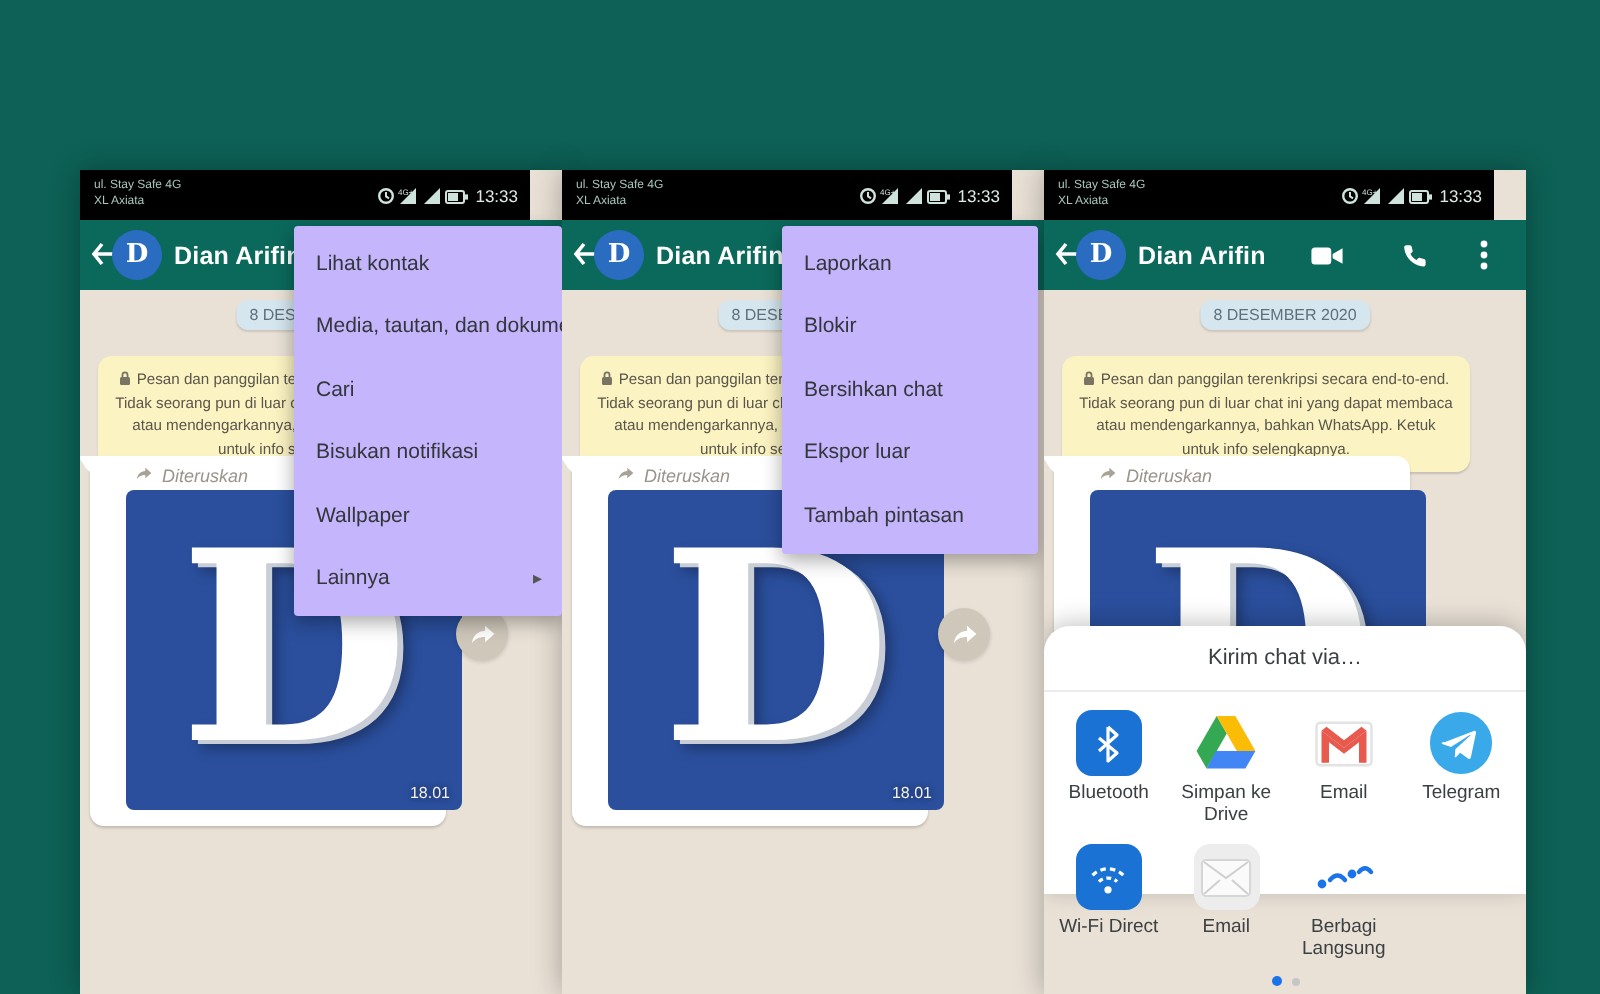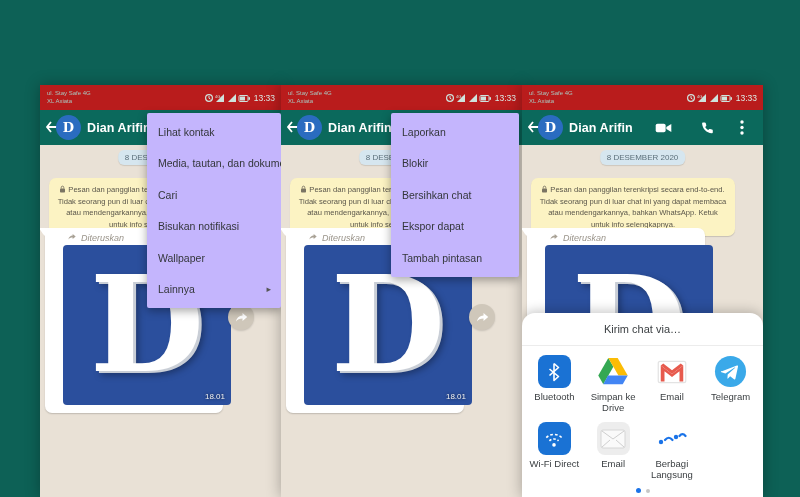--- a/index.html
+++ b/index.html
@@ -5,21 +5,21 @@
   html,body{margin:0;padding:0;}
   body{width:800px;height:497px;position:relative;overflow:hidden;
        font-family:"Liberation Sans",sans-serif;background:#0d6156;}
   .canvas{position:absolute;inset:0;background:#0d6156;}
 
   .phone{position:absolute;top:85px;width:241px;height:412px;background:#e9e1d6;
          box-shadow:0 0 14px rgba(0,0,0,.30);overflow:hidden;}
   .phone1{left:40px;} .phone2{left:281px;} .phone3{left:522px;}
 
   
-  .statusbar{position:absolute;top:0;left:0;right:0;height:25px;background:#b91c1c;}
+  .statusbar{position:absolute;top:0;left:0;right:16px;height:25px;background:#000000;}
   .carrier{position:absolute;left:7px;top:4px;font-size:6px;line-height:8px;color:#a9c6be;}
   .sb-right{position:absolute;right:6px;top:0;height:25px;display:flex;align-items:center;gap:3px;}
   .sb-time{font-size:8.5px;color:#dcebe6;}
   .sb-icons{display:flex;align-items:flex-end;gap:3px;height:10px;}
   .sb-icons svg{display:block;}
 
   
   .appbar{position:absolute;top:25px;left:0;right:0;height:35px;background:#0b695c;}
   .back{position:absolute;left:2px;top:7px;width:20px;height:20px;color:#fff;
         display:flex;align-items:center;justify-content:center;}
@@ -61,21 +61,21 @@
   
   .menu{position:absolute;top:28px;background:#c4b5fd;z-index:6;border-radius:2px;
         box-shadow:0 3px 10px rgba(0,0,0,.35);padding:3px 0;}
   .menu1{left:107px;width:134px;}
   .menu2{left:110px;width:128px;}
   .mi{height:31.5px;display:flex;align-items:center;padding:0 10px 0 11px;
       font-size:10.5px;color:#33363a;white-space:nowrap;cursor:default;}
   .mi .sub{margin-left:auto;color:#555;font-size:9px;}
 
   
-  .sheet{position:absolute;left:0;top:228px;width:241px;height:184px;background:#fff;
+  .sheet{position:absolute;left:0;top:228px;width:241px;height:134px;background:#fff;
          z-index:6;border-radius:13px 13px 0 0;box-shadow:0 -2px 12px rgba(0,0,0,.22);}
   .sheet-title{height:32px;display:flex;align-items:center;justify-content:center;
          font-size:11px;color:#3c4043;border-bottom:1px solid #ececec;}
   .apps{display:grid;grid-template-columns:repeat(4,1fr);padding:6px 3px 0;}
   .app{display:flex;flex-direction:column;align-items:center;padding-top:3px;height:64px;}
   .tile{width:33px;height:33px;border-radius:8px;display:flex;align-items:center;justify-content:center;}
   .tile svg{display:block;}
   .app-label{margin-top:4px;font-size:9.5px;line-height:10.5px;color:#3c4043;text-align:center;max-width:56px;}
   .dots{display:flex;align-items:center;justify-content:center;gap:5px;margin-top:2px;}
   .dot-a{width:5px;height:5px;border-radius:50%;background:#1a73e8;}
@@ -263,21 +263,21 @@
       <div class="mi">
           <span>Laporkan</span>
         </div>
       <div class="mi">
           <span>Blokir</span>
         </div>
       <div class="mi">
           <span>Bersihkan chat</span>
         </div>
       <div class="mi">
-          <span>Ekspor dapat</span>
+          <span>Ekspor luar</span>
         </div>
       <div class="mi">
           <span>Tambah pintasan</span>
         </div>
     </div>
   </div>
 
   <div class="phone phone3">
     <div class="statusbar">
       <div class="carrier">

